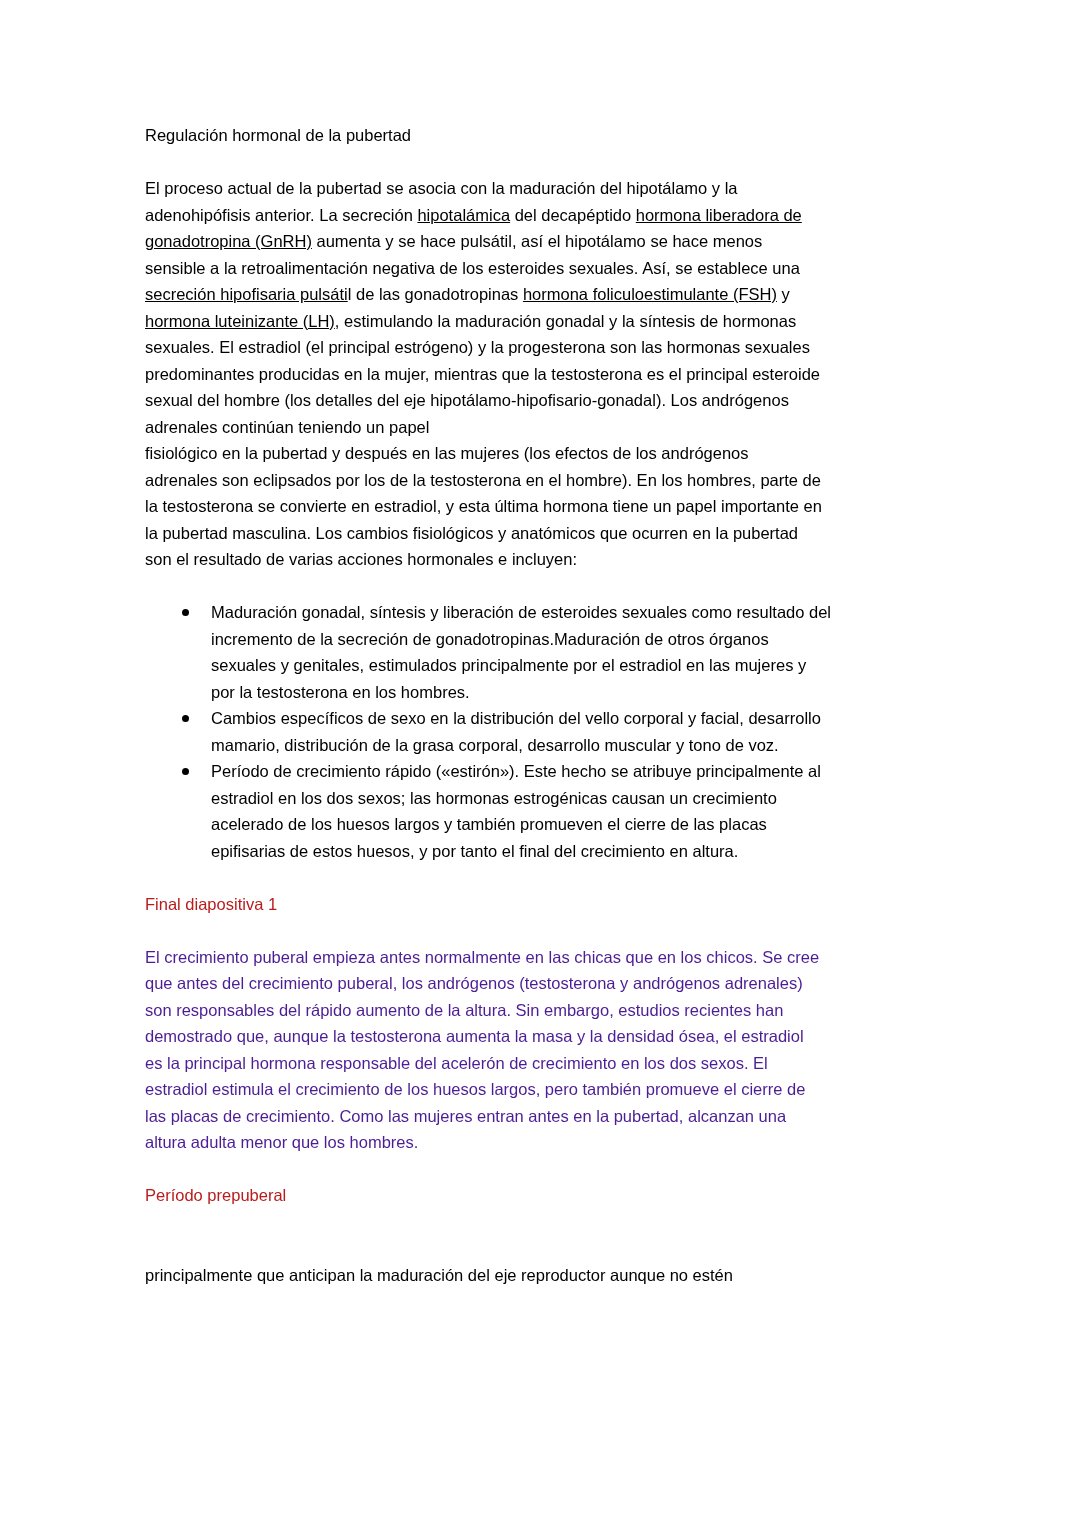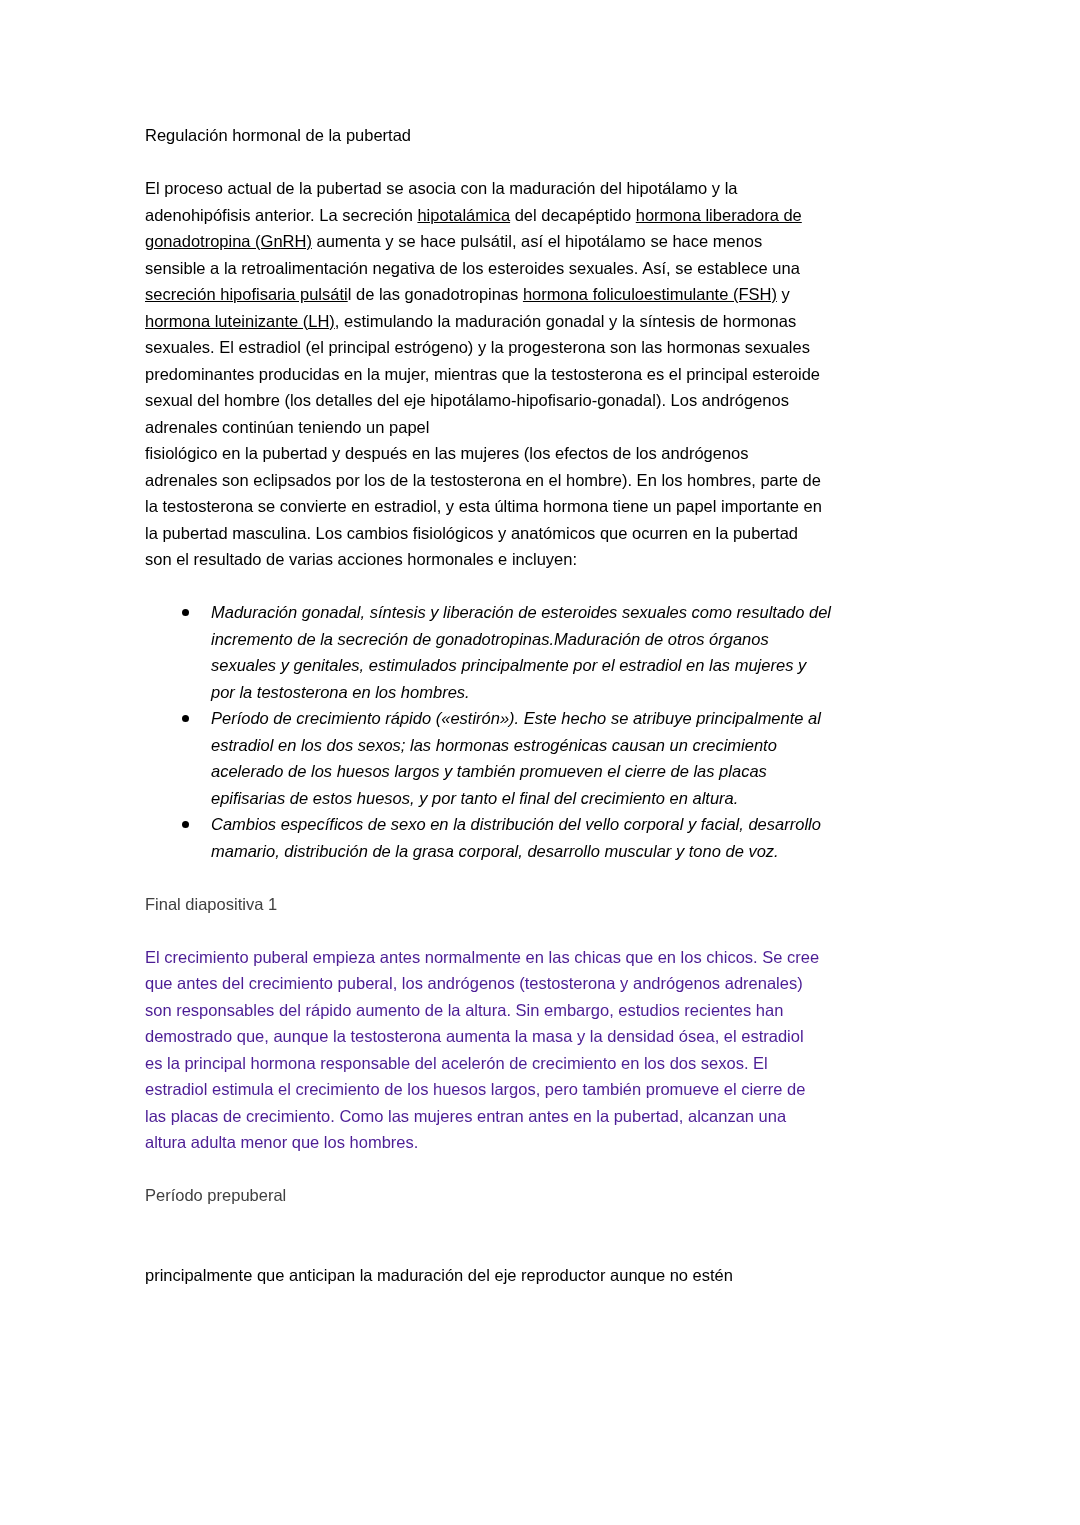--- a/index.html
+++ b/index.html
@@ -25,32 +25,31 @@
     line-height: 26.5px;
     margin-left: 28px;
   }
   .block {
     margin: 0 0 26.5px 0;
   }
   .u {
     text-decoration: underline;
   }
   .orange {
-    color: #404040;
+    color: #b91c1c;
   }
   .purple {
     color: #4c1d95;
   }
   .underlined-heading {
   }
   ul.bullets {
     list-style: none;
     margin: 0 0 26.5px 0;
     padding: 0;
-    font-style: italic;
   }
   ul.bullets li {
     position: relative;
     padding-left: 66px;
   }
   ul.bullets li .dot {
     position: absolute;
     left: 37px;
     top: 10px;
     width: 7px;
@@ -68,25 +67,25 @@
 
   <p class="block"><span>El proceso actual de la pubertad se asocia con la maduración del hipotálamo y la</span><br><span>adenohipófisis anterior. La secreción </span><span class="u">hipotalámica</span><span> del decapéptido </span><span class="u">hormona liberadora de</span><br><span class="u">gonadotropina (GnRH)</span><span> aumenta y se hace pulsátil, así el hipotálamo se hace menos</span><br><span>sensible a la retroalimentación negativa de los esteroides sexuales. Así, se establece una</span><br><span class="u">secreción hipofisaria pulsáti</span><span>l de las gonadotropinas </span><span class="u">hormona foliculoestimulante (FSH)</span><span> y</span><br><span class="u">hormona luteinizante (LH)</span><span>, estimulando la maduración gonadal y la síntesis de hormonas</span><br><span>sexuales. El estradiol (el principal estrógeno) y la progesterona son las hormonas sexuales</span><br><span>predominantes producidas en la mujer, mientras que la testosterona es el principal esteroide</span><br><span>sexual del hombre (los detalles del eje hipotálamo-hipofisario-gonadal). Los andrógenos</span><br><span>adrenales continúan teniendo un papel</span><br><span>fisiológico en la pubertad y después en las mujeres (los efectos de los andrógenos</span><br><span>adrenales son eclipsados por los de la testosterona en el hombre). En los hombres, parte de</span><br><span>la testosterona se convierte en estradiol, y esta última hormona tiene un papel importante en</span><br><span>la pubertad masculina. Los cambios fisiológicos y anatómicos que ocurren en la pubertad</span><br><span>son el resultado de varias acciones hormonales e incluyen:</span></p>
 
   <ul class="bullets">
     <li>
       <span class="dot"></span>
       <span><span>Maduración gonadal, síntesis y liberación de esteroides sexuales como resultado del</span><br><span>incremento de la secreción de gonadotropinas.Maduración de otros órganos</span><br><span>sexuales y genitales, estimulados principalmente por el estradiol en las mujeres y</span><br><span>por la testosterona en los hombres.</span></span>
     </li>
     <li>
       <span class="dot"></span>
-      <span><span>Período de crecimiento rápido («estirón»). Este hecho se atribuye principalmente al</span><br><span>estradiol en los dos sexos; las hormonas estrogénicas causan un crecimiento</span><br><span>acelerado de los huesos largos y también promueven el cierre de las placas</span><br><span>epifisarias de estos huesos, y por tanto el final del crecimiento en altura.</span></span>
+      <span><span>Cambios específicos de sexo en la distribución del vello corporal y facial, desarrollo</span><br><span>mamario, distribución de la grasa corporal, desarrollo muscular y tono de voz.</span></span>
     </li>
     <li>
       <span class="dot"></span>
-      <span><span>Cambios específicos de sexo en la distribución del vello corporal y facial, desarrollo</span><br><span>mamario, distribución de la grasa corporal, desarrollo muscular y tono de voz.</span></span>
+      <span><span>Período de crecimiento rápido («estirón»). Este hecho se atribuye principalmente al</span><br><span>estradiol en los dos sexos; las hormonas estrogénicas causan un crecimiento</span><br><span>acelerado de los huesos largos y también promueven el cierre de las placas</span><br><span>epifisarias de estos huesos, y por tanto el final del crecimiento en altura.</span></span>
     </li>
   </ul>
 
   <p class="block orange">Final diapositiva 1</p>
 
   <p class="block purple"><span>El crecimiento puberal empieza antes normalmente en las chicas que en los chicos. Se cree</span><br><span>que antes del crecimiento puberal, los andrógenos (testosterona y andrógenos adrenales)</span><br><span>son responsables del rápido aumento de la altura. Sin embargo, estudios recientes han</span><br><span>demostrado que, aunque la testosterona aumenta la masa y la densidad ósea, el estradiol</span><br><span>es la principal hormona responsable del acelerón de crecimiento en los dos sexos. El</span><br><span>estradiol estimula el crecimiento de los huesos largos, pero también promueve el cierre de</span><br><span>las placas de crecimiento. Como las mujeres entran antes en la pubertad, alcanzan una</span><br><span>altura adulta menor que los hombres.</span></p>
 
 
   <p class="block orange underlined-heading">Período prepuberal</p>
 

